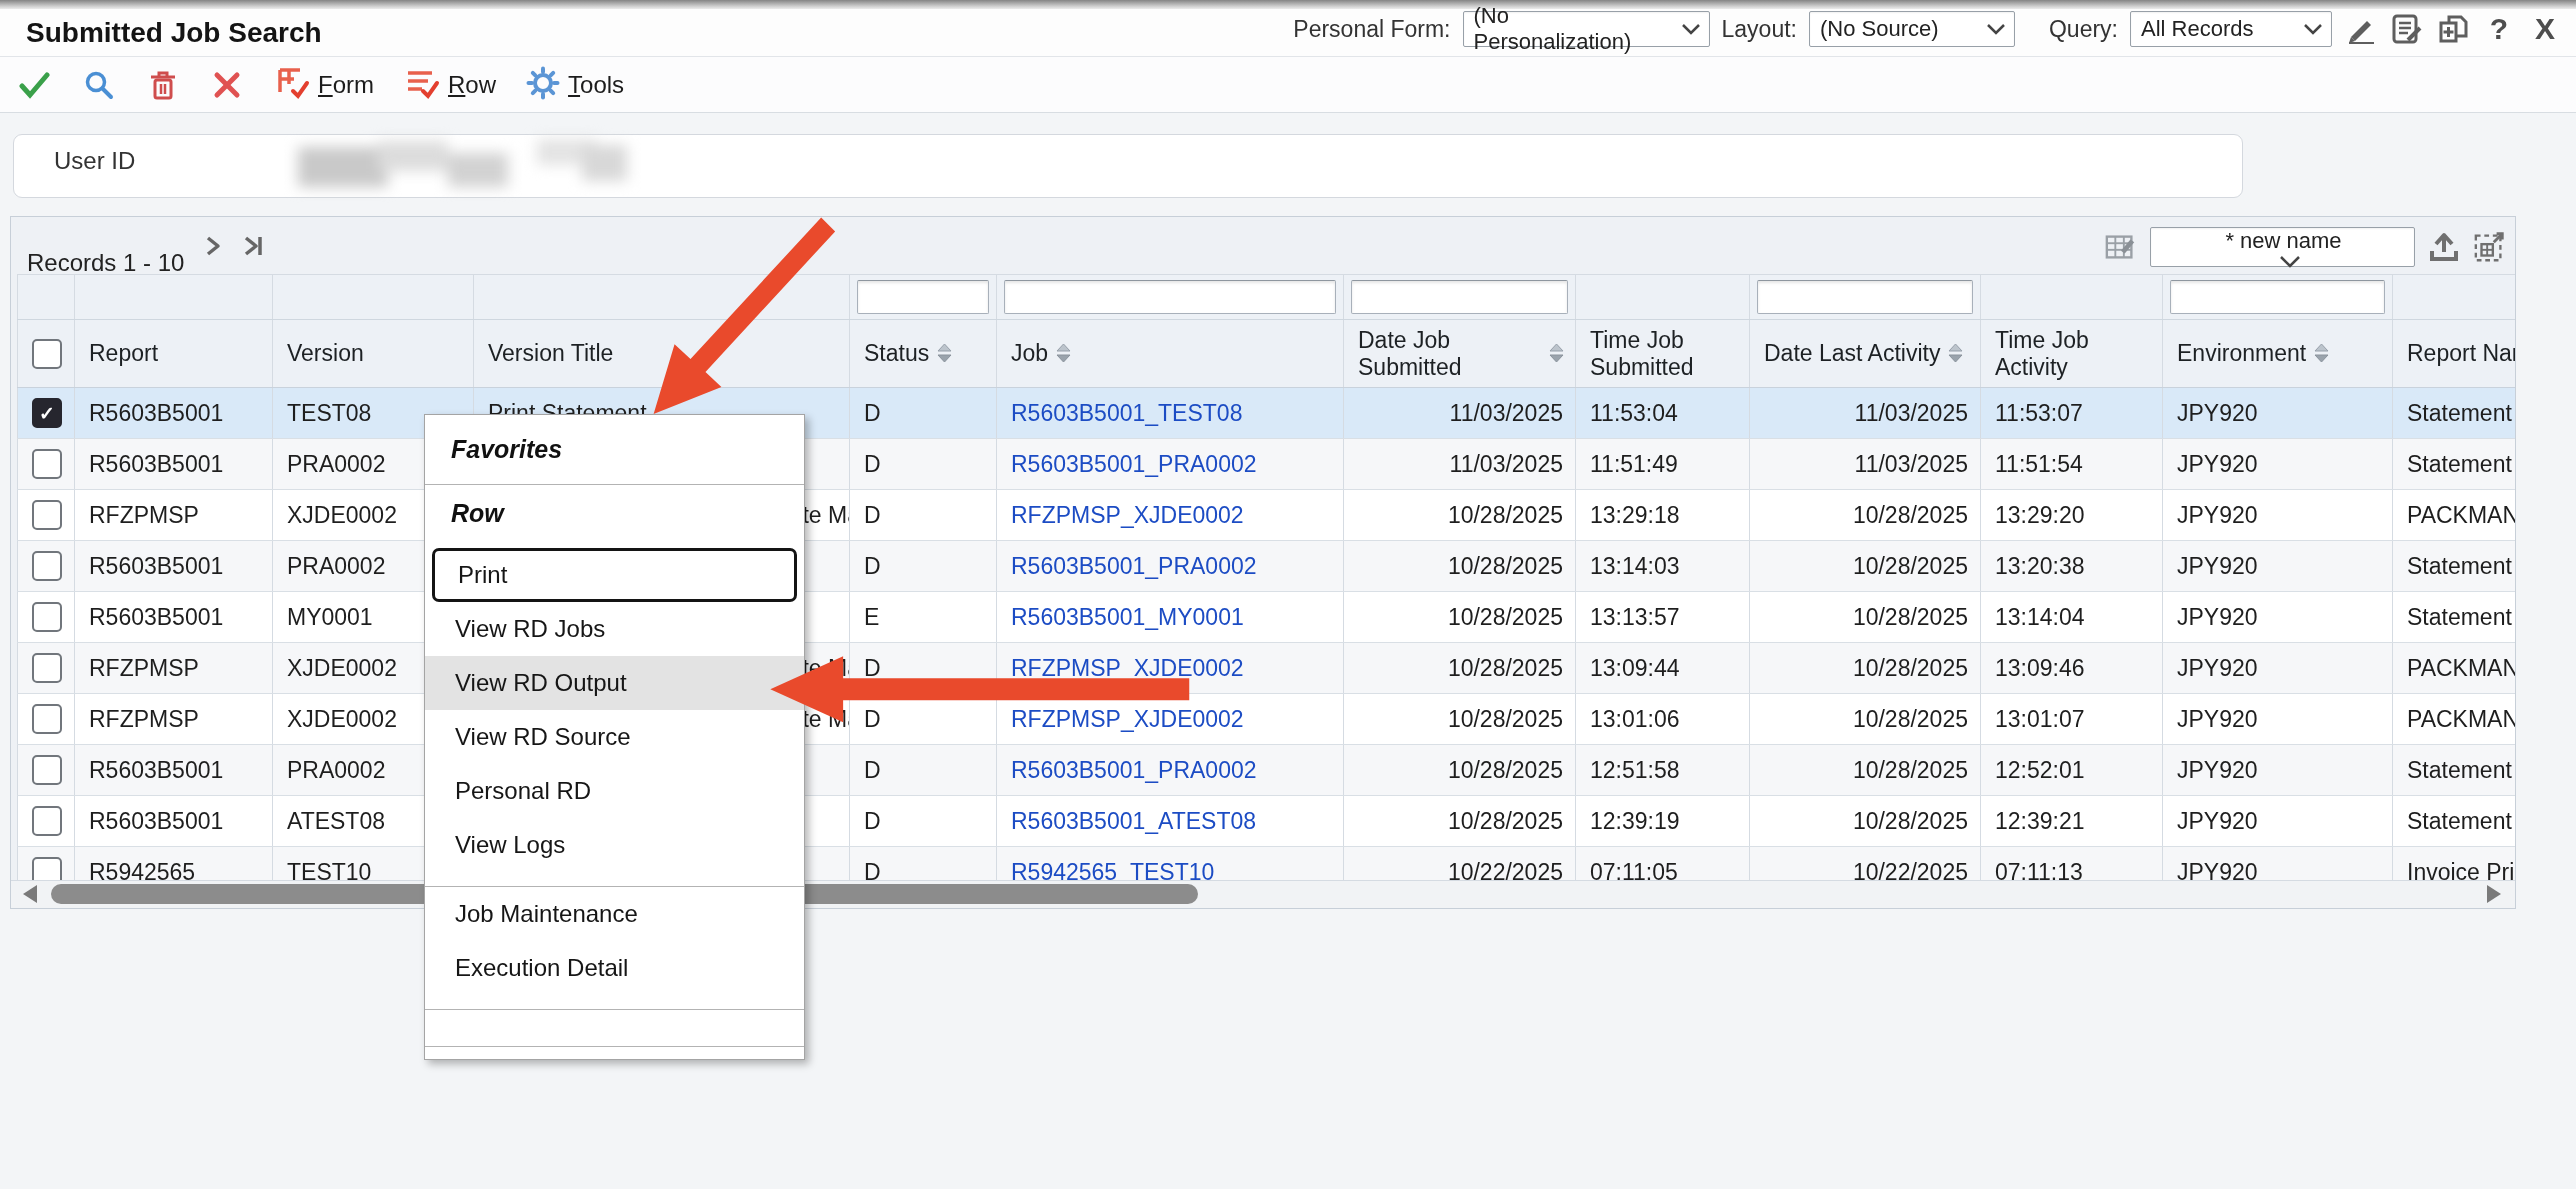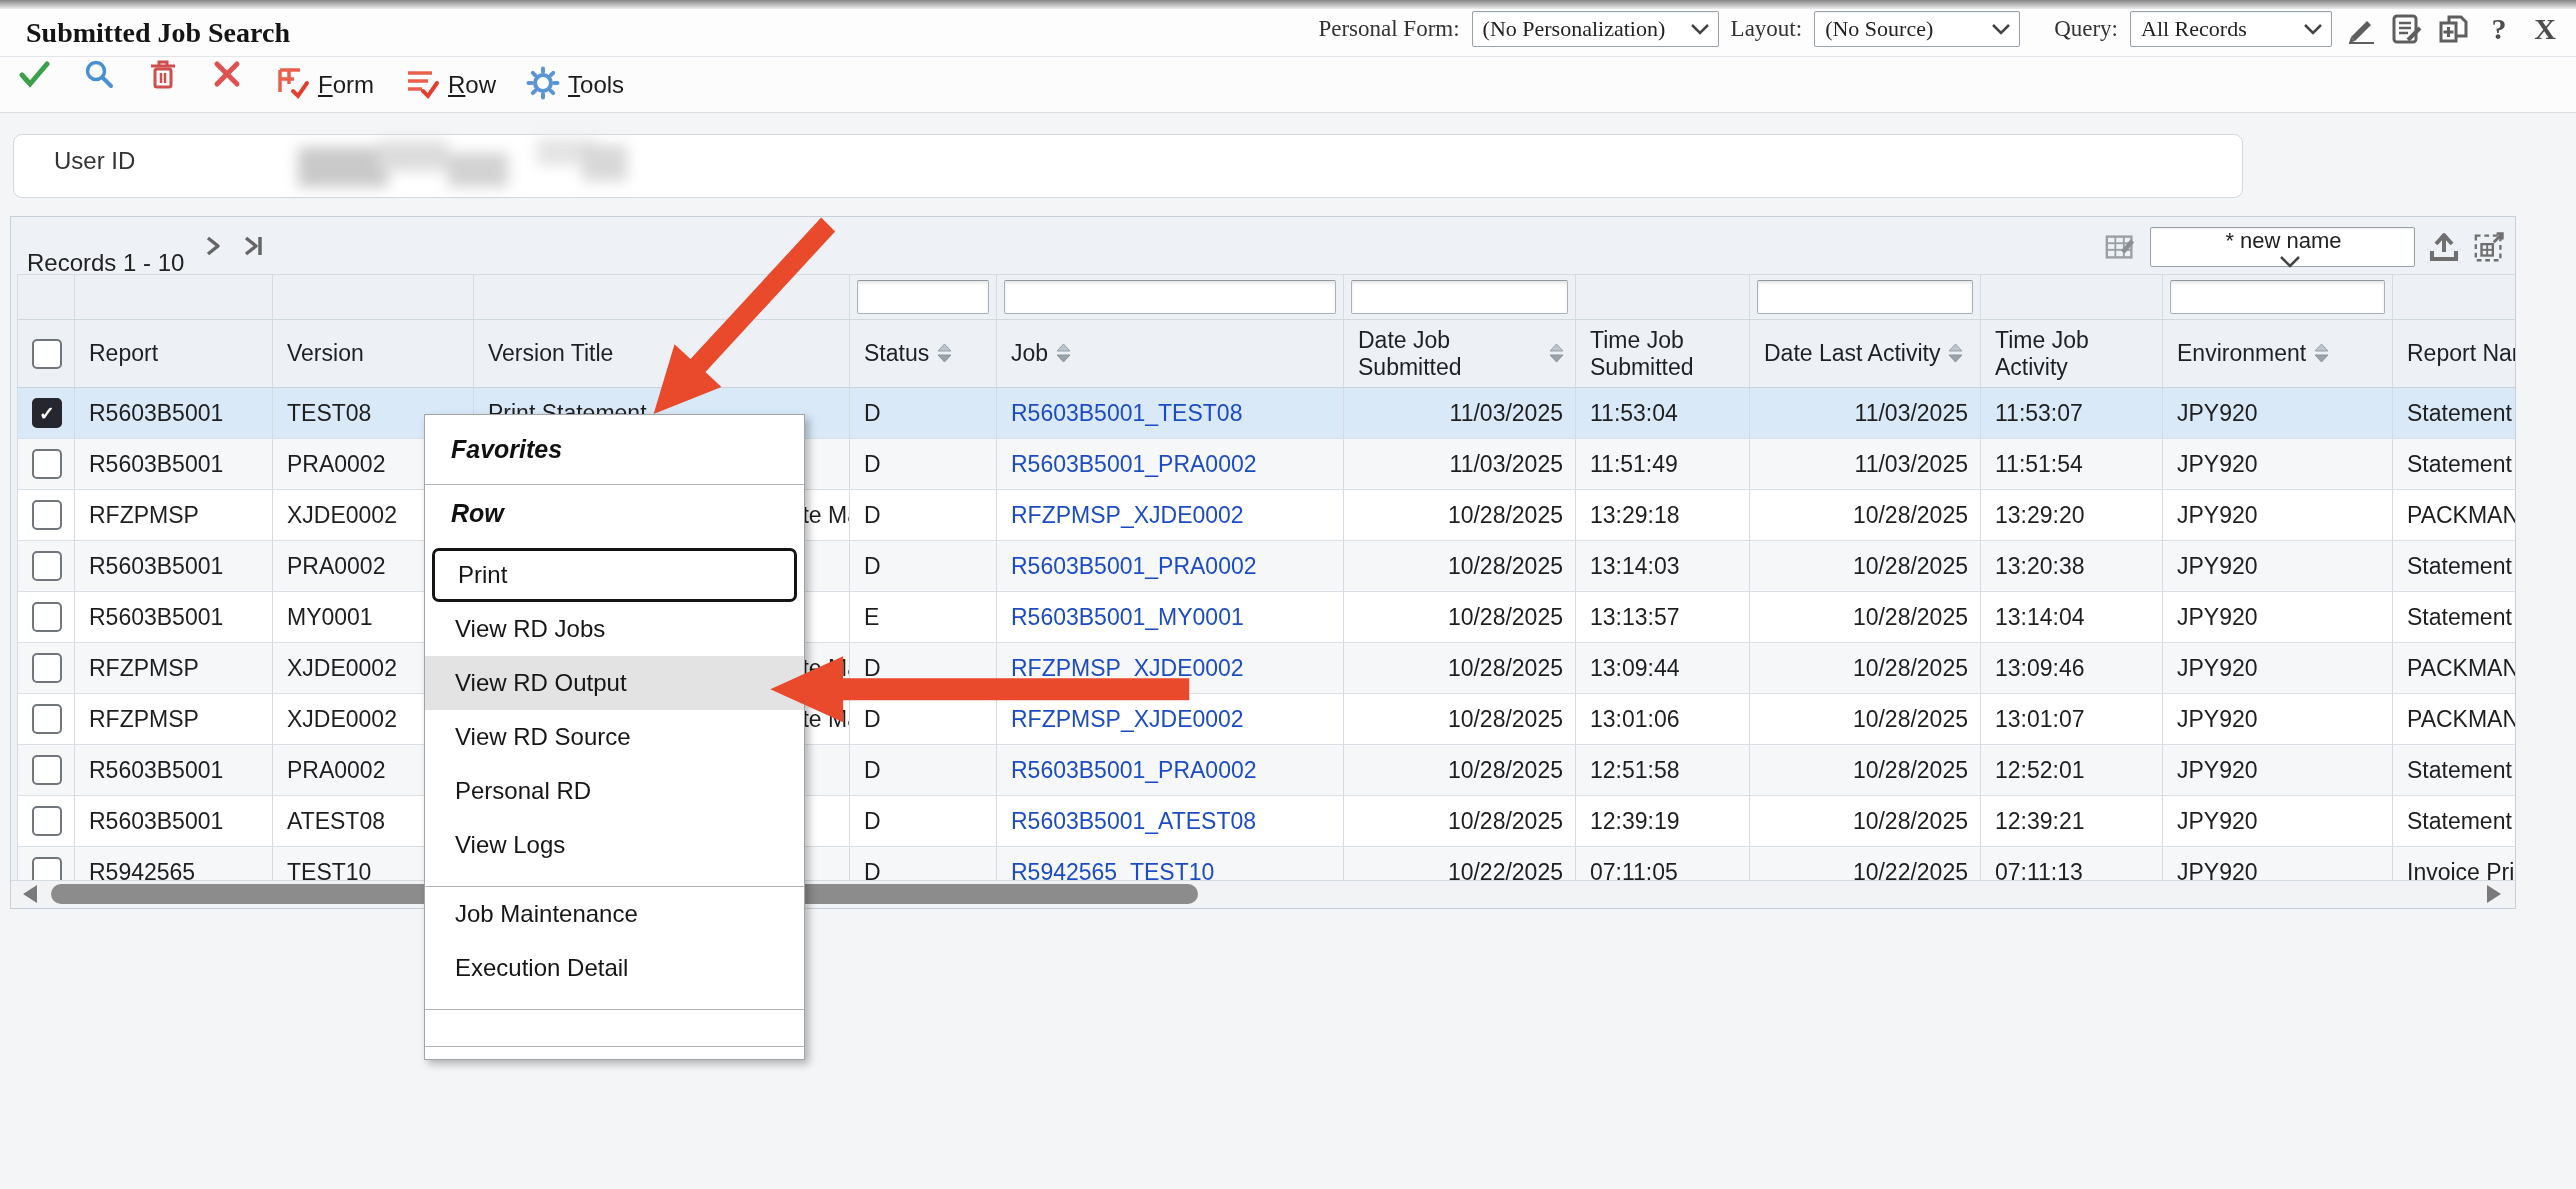--- a/index.html
+++ b/index.html
@@ -5,33 +5,33 @@
   html,body{margin:0;padding:0;}
   body{
     width:2576px;height:1189px;position:relative;overflow:hidden;
     background:#f3f5f7;font-family:"Liberation Sans",sans-serif;color:#222;
     -webkit-font-smoothing:antialiased;
   }
   
   .topgrad{position:absolute;left:0;top:0;width:100%;height:9px;
     background:linear-gradient(180deg,#858585,#cfcfcf 70%,#ececec);}
   .titlebar{position:absolute;left:0;top:9px;width:100%;height:47px;background:#fdfdfd;
-    border-bottom:1px solid #e2e5e9;font-family:Liberation Serif, serif;}
+    border-bottom:1px solid #e2e5e9;}
   .page-title{position:absolute;left:26px;top:8px;font-size:28px;font-weight:bold;color:#141414;}
   .tb-right{position:absolute;right:14px;top:0;height:40px;display:flex;align-items:center;gap:12px;}
   .tb-label{font-size:23px;color:#333;white-space:nowrap;}
   .selbox{height:34px;background:#fff;border:1px solid #98a0a8;border-radius:2px;
     display:flex;align-items:center;justify-content:space-between;padding:0 8px 0 10px;
     font-size:22px;color:#222;box-shadow:inset 0 1px 2px rgba(0,0,0,.06);}
   .selbox .chev{margin-left:12px;display:flex;}
   .gicon{display:flex;align-items:center;justify-content:center;width:34px;height:34px;}
   .qmark,.xmark{font-size:30px;font-weight:bold;color:#4e4e4e;line-height:34px;}
   
   .toolbar{position:absolute;left:0;top:57px;width:100%;height:56px;background:#fcfcfd;
-    border-bottom:1px solid #d8dde2;display:flex;gap:30px;padding-left:18px;box-sizing:border-box;}
+    border-bottom:1px solid #d8dde2;display:flex;align-items:center;gap:30px;padding-left:18px;box-sizing:border-box;}
   .titem{display:flex;align-items:center;gap:8px;}
   .mnemonic{font-size:24px;color:#1c1c1c;}
   .mnemonic::first-letter{text-decoration:underline;}
   
   .form-panel{position:absolute;left:13px;top:134px;width:2230px;height:64px;background:#fff;
     border:1px solid #d4d8de;border-radius:9px;box-sizing:border-box;}
   .uid-label{position:absolute;left:40px;top:12px;font-size:24px;color:#333;}
   .redact{position:absolute;left:284px;top:4px;width:329px;height:54px;filter:blur(7px);}
   .redact i{position:absolute;background:#c9c9c9;display:block;}
   

